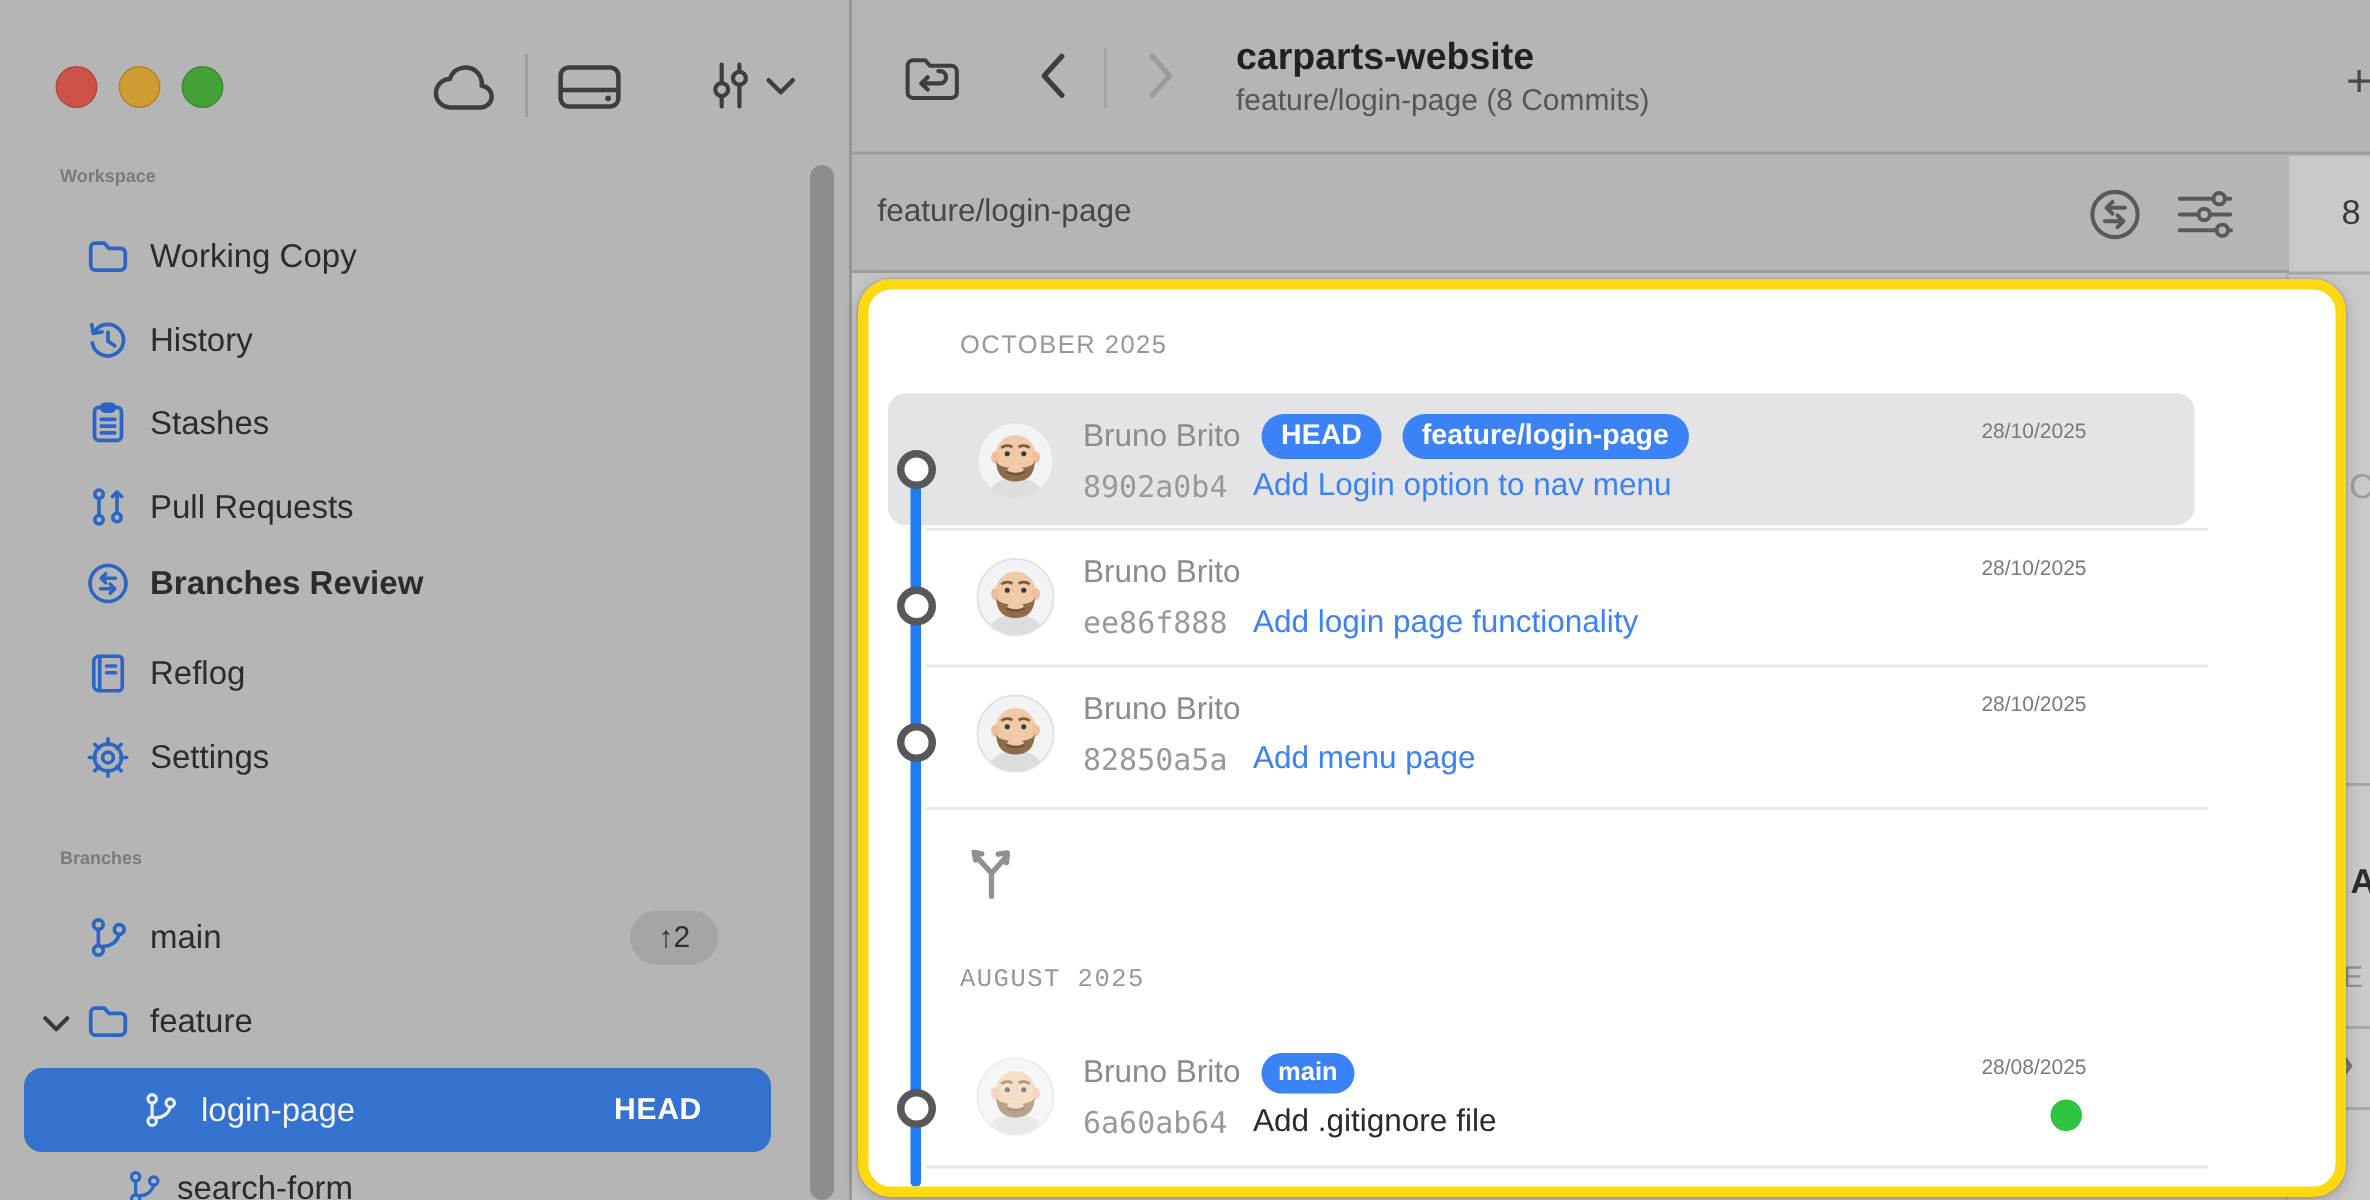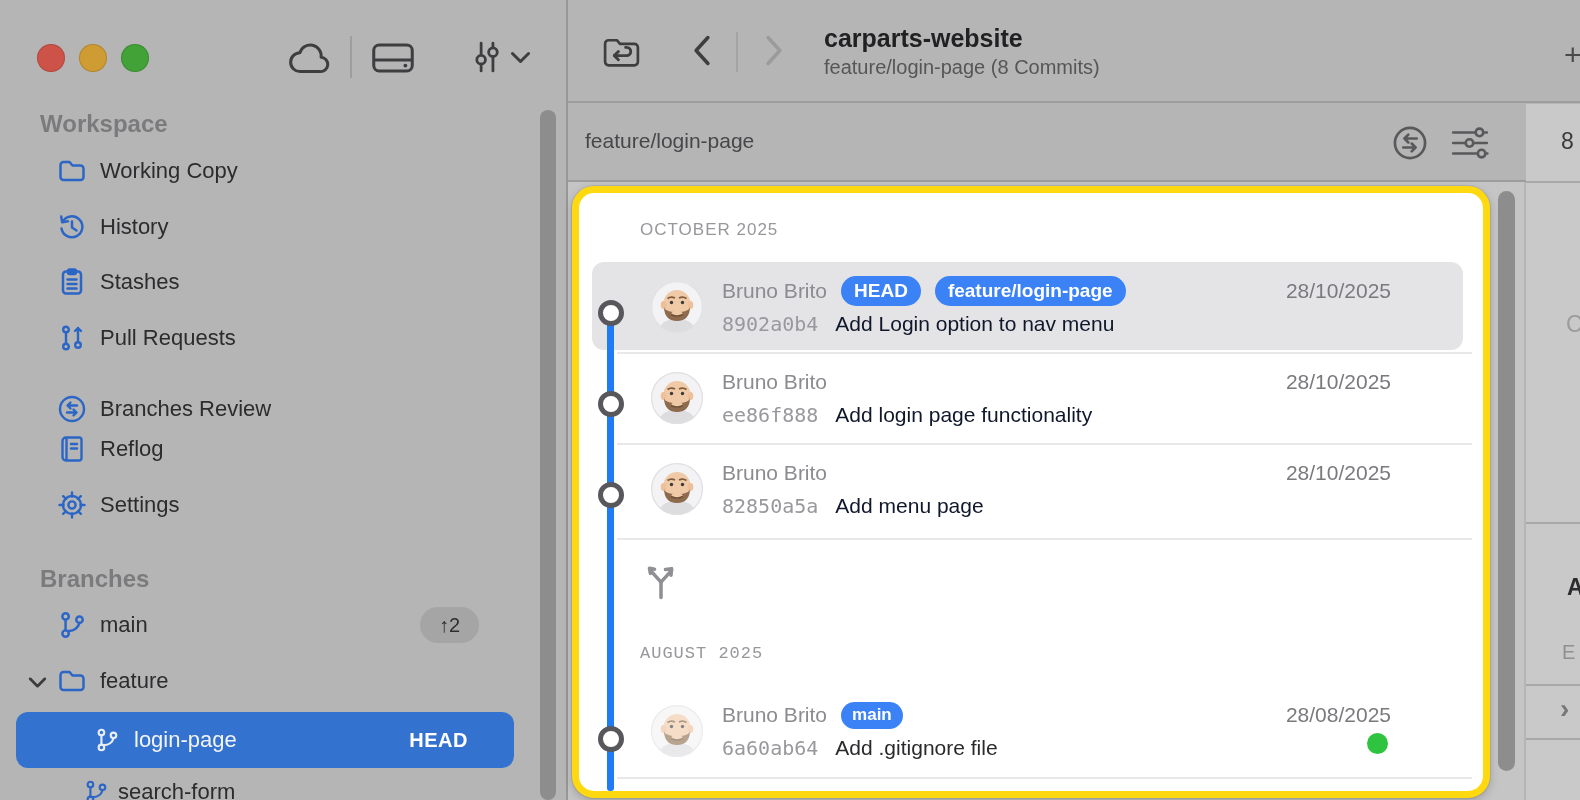--- a/index.html
+++ b/index.html
@@ -11,21 +11,21 @@
 
   
   .tl{position:absolute;top:44px;width:28px;height:28px;border-radius:50%;
       box-shadow:inset 0 0 0 1px rgba(0,0,0,.14);}
   .tl.red{left:37px;background:#cd5349;}
   .tl.yellow{left:79px;background:#cf9b33;}
   .tl.green{left:121px;background:#42a237;}
   .toolbar-ic{color:#3e3e40;}
 
   
-  .side-section{position:absolute;left:40px;font-size:24px;font-weight:bold;color:#7b7b7d;}
+  .side-section{position:absolute;left:40px;font-size:12px;font-weight:bold;color:#7b7b7d;}
   .side-item{position:absolute;left:0;width:540px;height:34px;display:flex;align-items:center;cursor:default;}
   .side-item .ic{position:absolute;left:57px;width:30px;height:30px;color:#2b66c6;}
   .side-item .lbl{position:absolute;left:100px;font-size:22px;color:#2c2c2e;white-space:nowrap;}
   .pill-count{position:absolute;left:420px;width:59px;height:36px;border-radius:18px;background:#a5a5a5;
       color:#2f2f31;font-size:20px;font-weight:500;display:flex;align-items:center;justify-content:center;}
   .sel-row{position:absolute;left:16px;top:712px;width:498px;height:56px;border-radius:12px;background:#3472cf;}
   .sel-row .ic{position:absolute;left:78px;top:15px;width:26px;height:26px;color:#e8edf6;}
   .sel-row .lbl{position:absolute;left:118px;top:15px;font-size:22px;color:#f2f4f8;}
   .sel-row .head{position:absolute;right:46px;top:17px;font-size:20px;font-weight:bold;color:#ffffff;letter-spacing:.5px;}
   .scroll-thumb{position:absolute;background:#8d8d8d;border-radius:9px;}
@@ -36,40 +36,40 @@
   
   .main-title{position:absolute;left:824px;top:24px;font-size:25px;font-weight:bold;color:#212123;}
   .main-sub{position:absolute;left:824px;top:56px;font-size:20px;color:#565658;}
   .bar-label{position:absolute;left:585px;top:129px;font-size:21px;color:#47474a;}
 
   
   .rpanel{position:absolute;left:1526px;top:104px;width:54px;height:696px;background:#c9c9c9;}
   .rp-txt{position:absolute;color:#9c9c9e;font-size:23px;}
 
   
-  .hl-box{position:absolute;left:572px;top:186px;width:918px;height:612px;box-sizing:border-box;
+  .hl-box{position:absolute;left:572px;top:186px;width:992px;height:612px;box-sizing:border-box;
       border:7px solid #fed90f;border-radius:22px;background:#ffffff;overflow:hidden;
       box-shadow:0 0 0 1px rgba(0,0,0,.08),0 3px 10px rgba(0,0,0,.2);}
   .hl-in{position:absolute;left:0;top:0;width:904px;height:598px;}
   .sec-hdr{position:absolute;left:61px;font-size:17px;color:#97979c;letter-spacing:1px;font-weight:500;}
   .row-sel{position:absolute;left:13px;top:69px;width:871px;height:88px;border-radius:12px;background:#e4e4e6;}
   .gline{position:absolute;left:28px;top:120px;width:7px;height:478px;background:#1f7cf5;border-radius:3px;}
   .gnode{position:absolute;left:19px;width:26px;height:26px;box-sizing:border-box;border:5px solid #58585c;
       border-radius:50%;background:#ffffff;}
   .avatar{position:absolute;left:72px;width:52px;height:52px;}
   .name-row{position:absolute;left:143px;height:30px;display:flex;align-items:center;gap:14px;}
   .c-name{font-size:21px;color:#8b8b90;white-space:nowrap;}
   .badge{height:30px;border-radius:15px;background:#3b82f7;color:#fff;font-size:19px;font-weight:bold;
       display:flex;align-items:center;padding:0 13px;white-space:nowrap;}
   .badge.small{height:27px;border-radius:14px;font-size:17px;padding:0 11px;}
   .badge:empty{display:none;}
-  .c-date{position:absolute;right:92px;font-size:21px;color:#7a7a7e;}
+  .c-date{position:absolute;right:92px;font-size:14px;color:#7a7a7e;}
   .line2{position:absolute;left:143px;display:flex;align-items:center;gap:17px;height:28px;}
   .c-hash{font-family:"DejaVu Sans Mono","Liberation Mono",monospace;font-size:20px;color:#98989d;}
-  .c-msg{font-size:21px;font-weight:500;color:#0f172a;white-space:nowrap;}
+  .c-msg{font-size:21px;font-weight:500;color:#3b82f6;white-space:nowrap;}
   .sep{position:absolute;left:38px;width:855px;height:1.5px;background:#e8e8e8;}
   .fork-txt{position:absolute;left:126px;top:374px;font-size:21px;color:#95959a;}
   .gdot{position:absolute;left:788px;top:540px;width:21px;height:21px;border-radius:50%;background:#2fc440;}
   .dim{opacity:.62;}
 </style>
 </head>
 <body>
 
 <div id="app">
 
@@ -170,21 +170,21 @@
           <circle cx="9" cy="6.5" r="2.8"></circle>
           <circle cx="9" cy="23.5" r="2.8"></circle>
           <path d="M9 9.5 v11"></path>
           <path d="M21 5 v13.5 M18 8 l3-3 3 3"></path>
           <circle cx="21" cy="22" r="2.8"></circle>
         </svg>
       </span>
       <span class="lbl">Pull Requests</span>
     </div>
 
-    <div class="side-item" style="top:392px;">
+    <div class="side-item" style="top:372px;font-weight:bold;">
       <span class="ic">
         <svg width="30" height="30" viewBox="0 0 30 30" fill="none" stroke="currentColor" stroke-width="2.4" stroke-linecap="round" stroke-linejoin="round">
           <circle cx="15" cy="15" r="12"></circle>
           <path d="M20 11.5 h-9.5 M13.5 8.5 l-3 3 3 3"></path>
           <path d="M10 18.5 h9.5 M16.5 15.5 l3 3 -3 3"></path>
         </svg>
       </span>
       <span class="lbl">Branches Review</span>
     </div>
 

